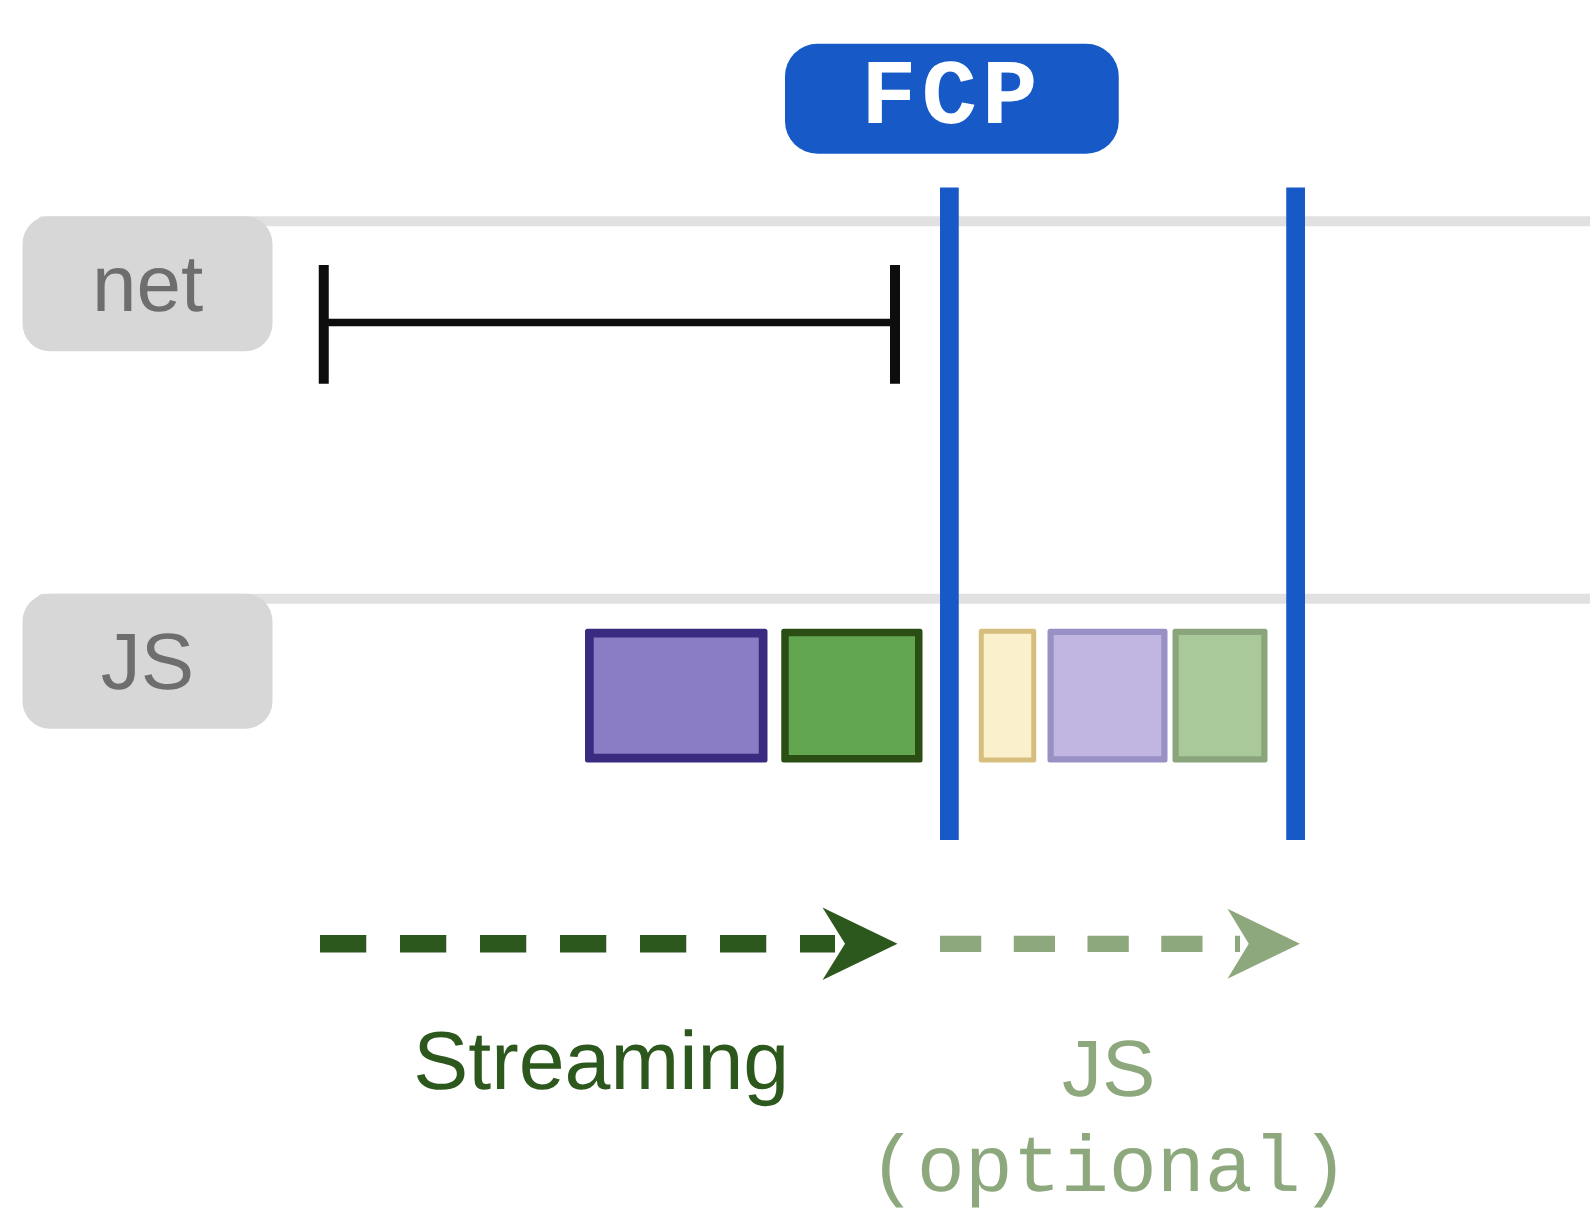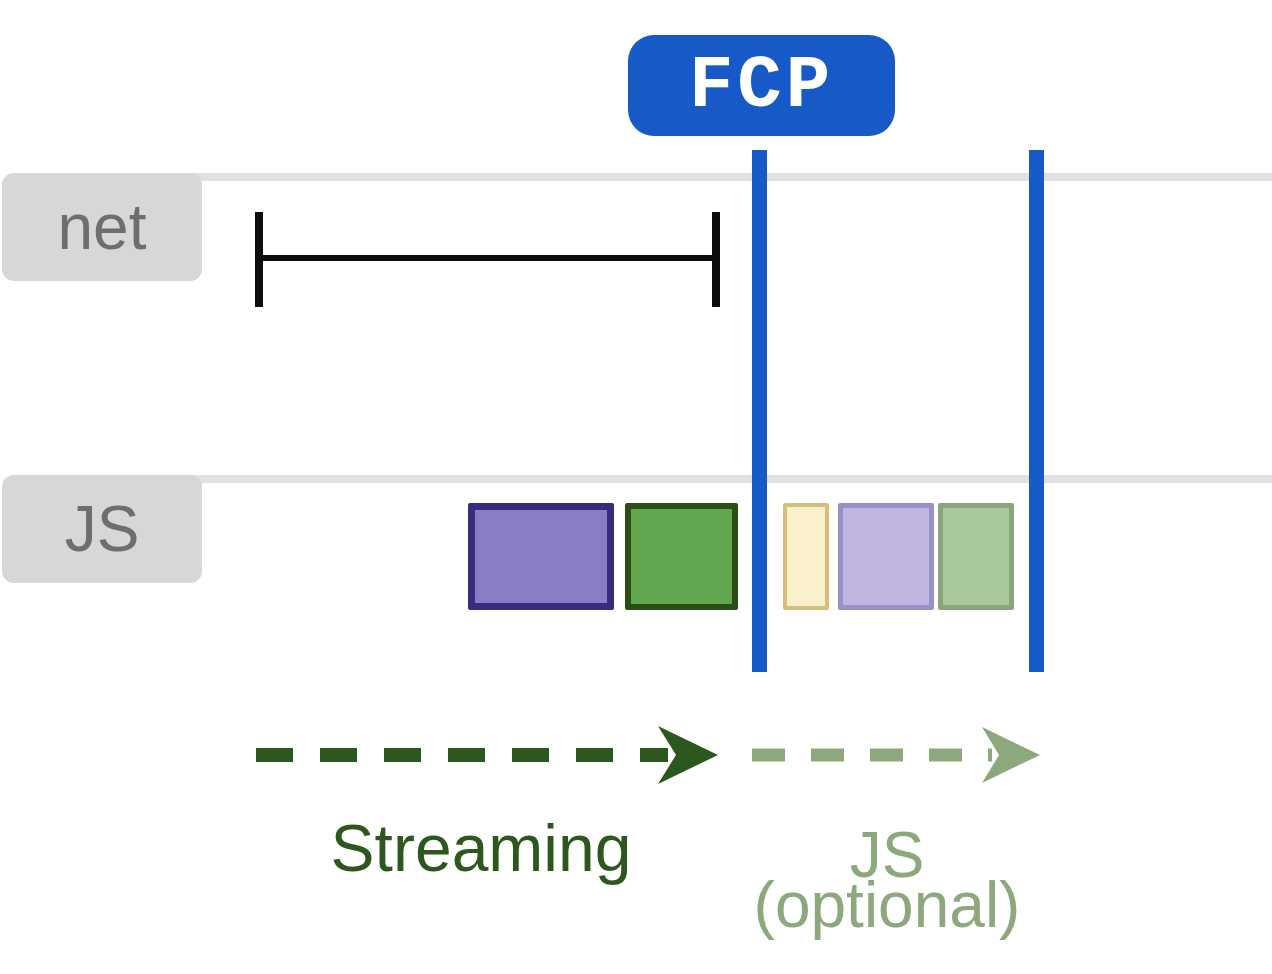--- a/index.html
+++ b/index.html
@@ -21,38 +21,38 @@
     position: absolute;
     left: 30px;
     width: 1242px;
     height: 8px;
     background: var(--track-line, #e1e1e1);
     border-radius: 4px 0 0 4px;
     z-index: 1;
   }
   .track-label {
     position: absolute;
-    left: 2px;
+    left: 18px;
     width: 200px;
     height: 108px;
     background: var(--label-bg, #d7d7d7);
-    border-radius: 12px;
+    border-radius: 22px;
     color: var(--label-text, #6e6e6e);
     font-size: 64px;
     line-height: 108px;
     text-align: center;
     z-index: 2;
   }
 
   
   .badge {
     position: absolute;
     top: 35px;
     width: 267px;
-    height: 101px;
+    height: 88px;
     background: var(--blue, #1659c7);
     border-radius: 26px;
     display: flex;
     align-items: center;
     justify-content: center;
     z-index: 5;
   }
   .badge span {
     color: #ffffff;
     font-family: "Liberation Mono", "DejaVu Sans Mono", monospace;
@@ -137,21 +137,21 @@
     position: absolute;
     text-align: center;
     line-height: 1.05;
     z-index: 2;
     margin-top: 36px;
   }
   .phase-text.dark  { color: var(--streaming-green, #2d581d); font-size: 66px; }
   .phase-text.light { color: var(--optional-green, #8ca87c); font-size: 64px; }
   #streaming-label { left: 241px; width: 480px; top: 778px; }
   #js-phase-label  { left: 737px; width: 300px; top: 786px; }
-  #js-optional-label { left: 687px; width: 400px; top: 836px; }
+  #js-optional-label { left: 687px; width: 400px; top: 868px; font-family: Liberation Mono, monospace; }
 </style>
 </head>
 <body>
 
 <div class="canvas">
 
   <div class="track-line" style="top:173px"></div>
   <div class="track-line" style="top:475px"></div>
 
   <div class="track-label" style="top:173px">

